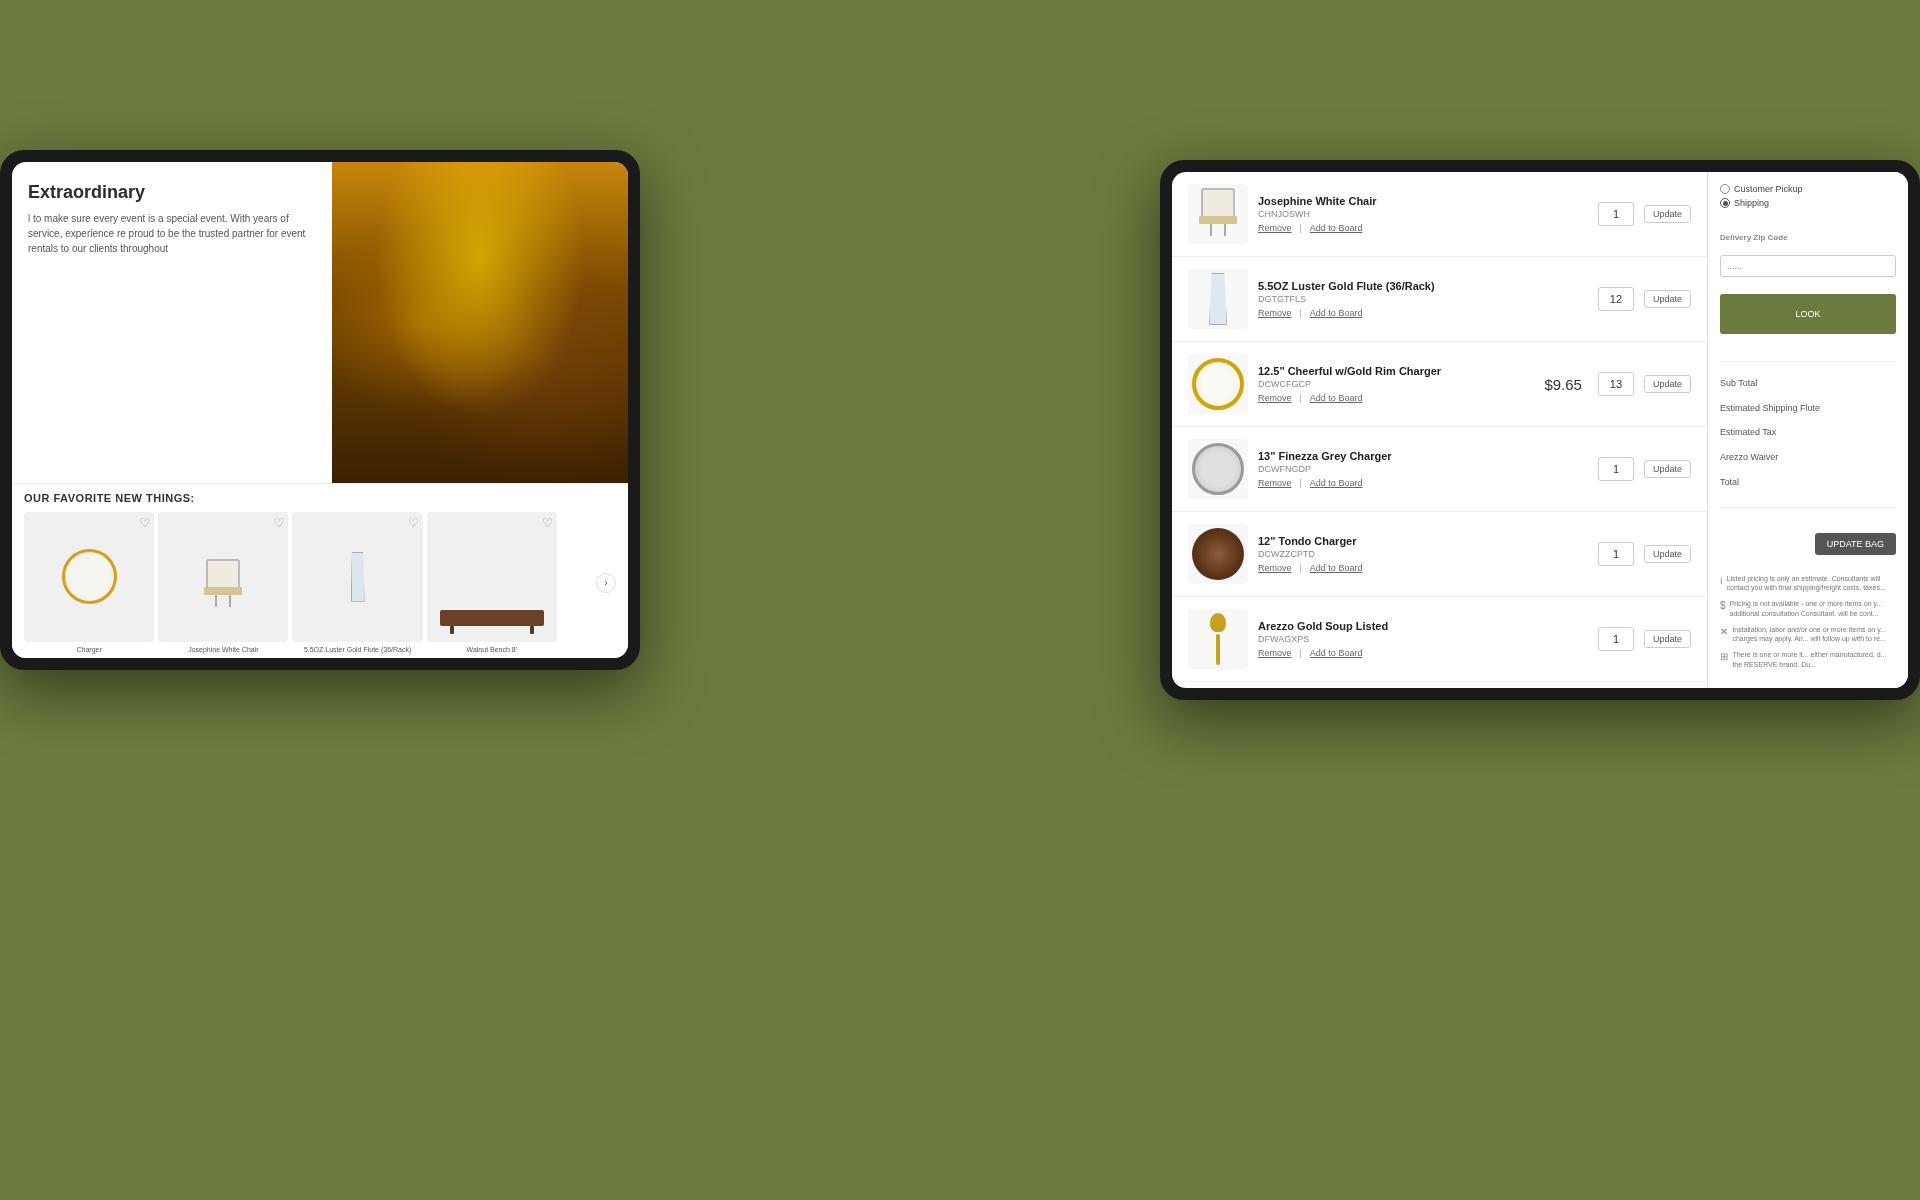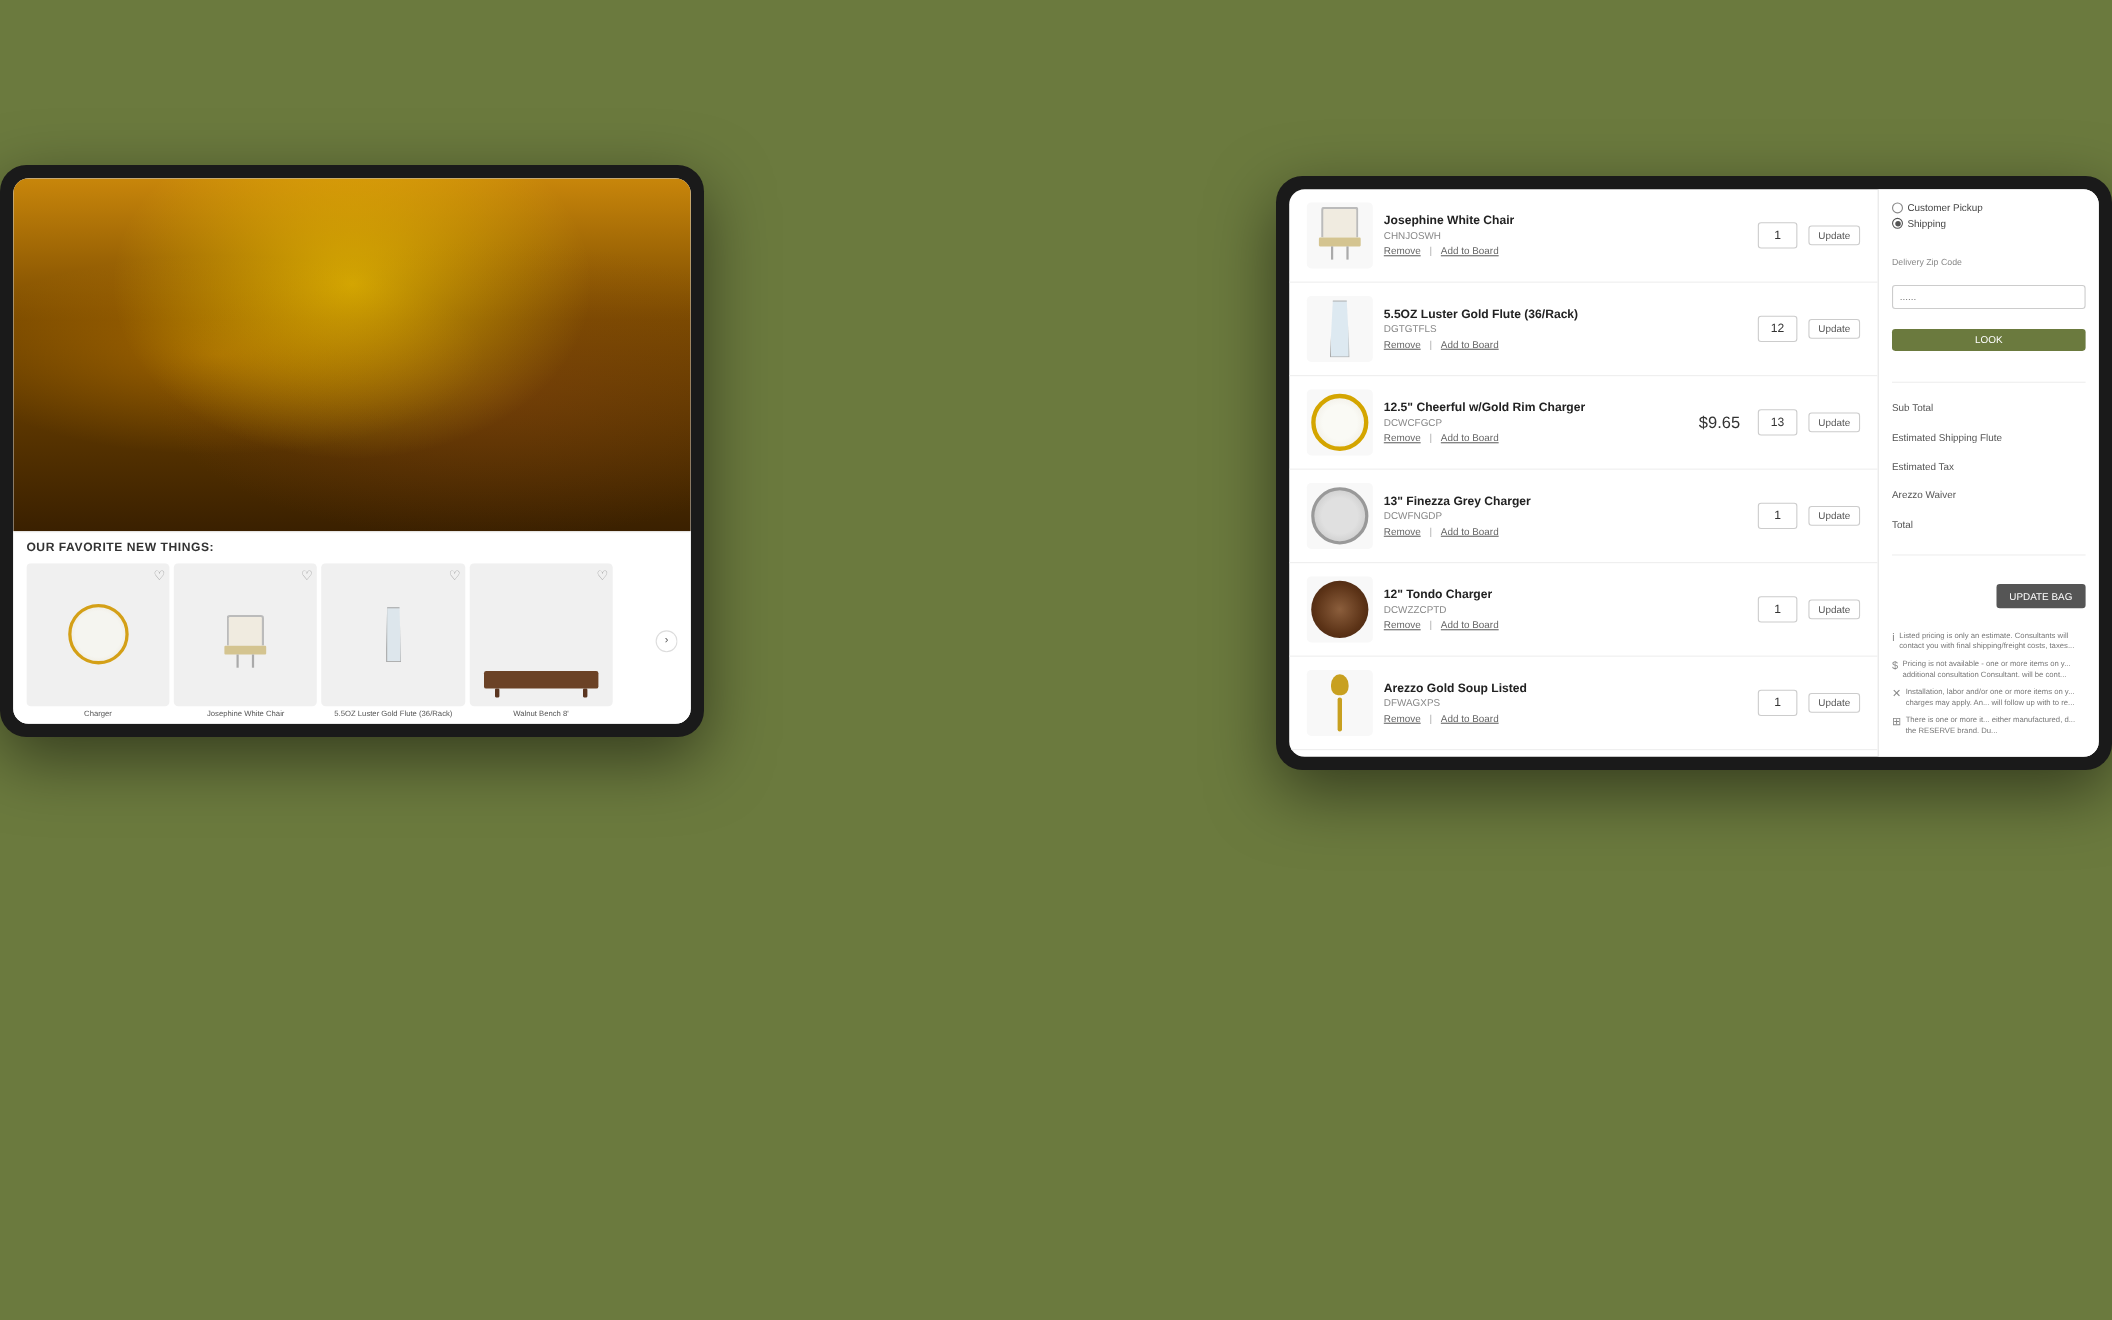--- a/index.html
+++ b/index.html
@@ -317,39 +317,40 @@
 
     .radio-label {
       font-size: 9px;
       color: #444;
     }
 
     .zip-label {
       font-size: 8px;
       color: #888;
       margin-bottom: 3px;
+      font-weight: bold;
     }
 
     .zip-input {
       width: 100%;
       height: 22px;
       border: 1px solid #ccc;
       border-radius: 3px;
       padding: 2px 6px;
       font-size: 9px;
       margin-bottom: 6px;
     }
 
     .lookup-btn {
       width: 100%;
       background: #6b7a3e;
       color: #fff;
       border: none;
       border-radius: 3px;
-      padding: 5px;
+      padding: 15px;
       font-size: 9px;
       cursor: pointer;
       margin-bottom: 10px;
     }
 
     .summary-row {
       display: flex;
       justify-content: space-between;
       margin-bottom: 4px;
     }
@@ -540,20 +541,25 @@
   </style>
 </head>
 <body>
 
 <div class="scene">
 
   <div class="tablet-left">
     <div class="screen">
 
       <div class="hero-section">
+        <div class="left-text-panel">
+          <h2>Extraordinary</h2>
+          <p>l to make sure every event is a special event. With years of service, experience
+re proud to be the trusted partner for event rentals to our clients throughout</p>
+        </div>
         <div class="hero-image">
           <div class="ballroom-visual"></div>
         </div>
       </div>
 
       <div class="product-strip">
         <h3>OUR FAVORITE NEW THINGS:</h3>
         <div class="product-items">
 
           <div class="product-item">

